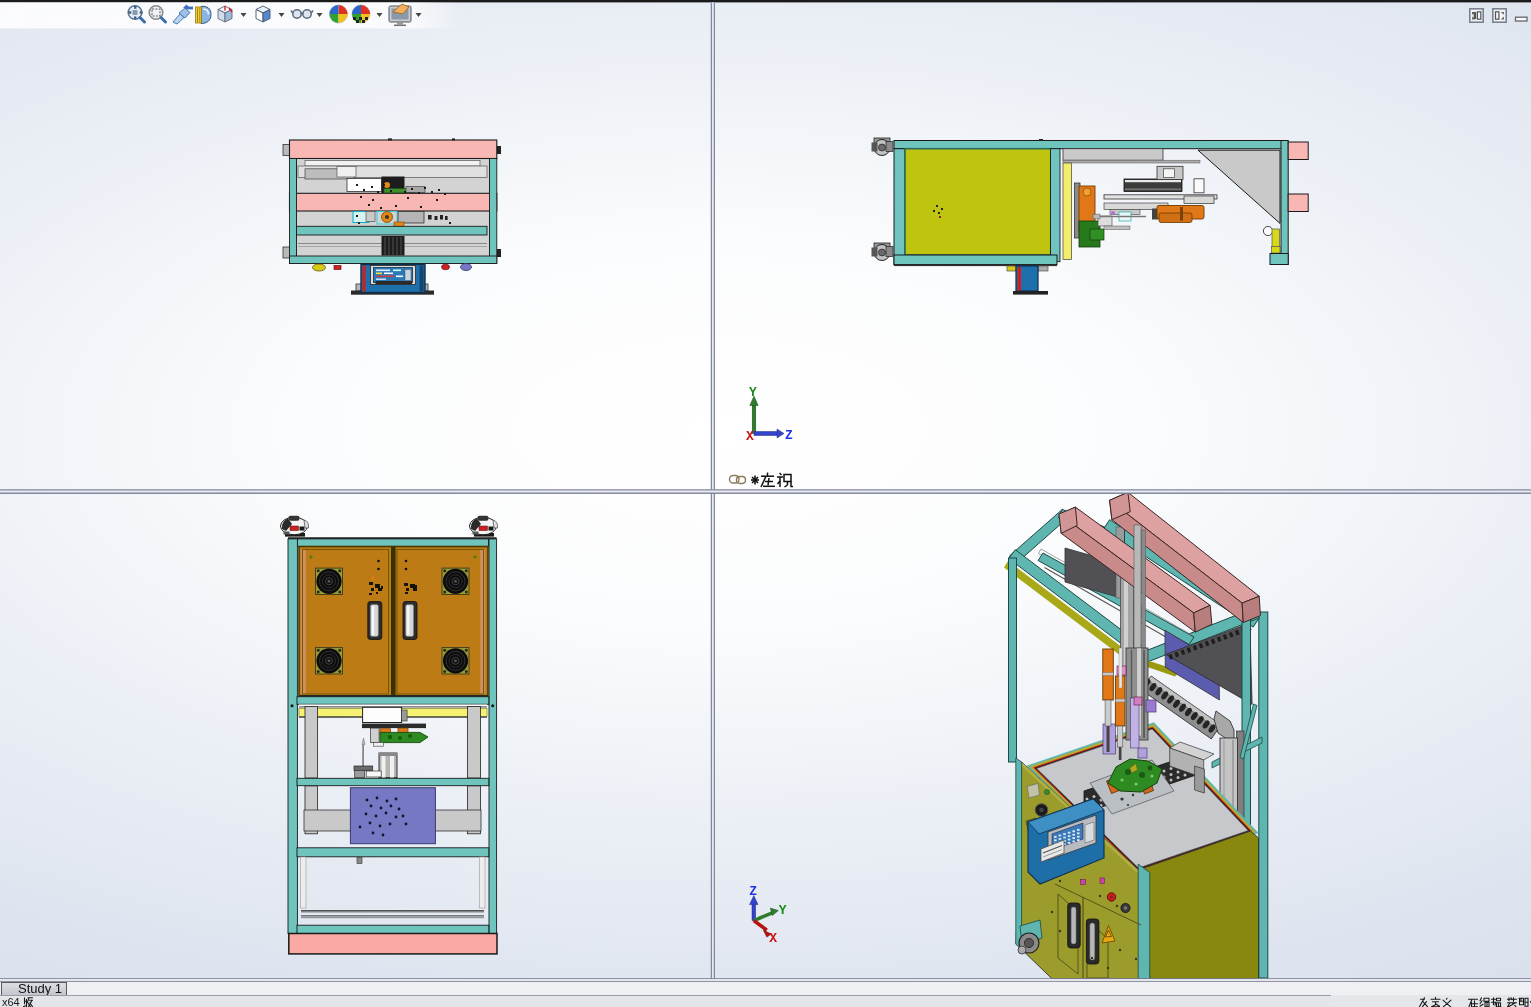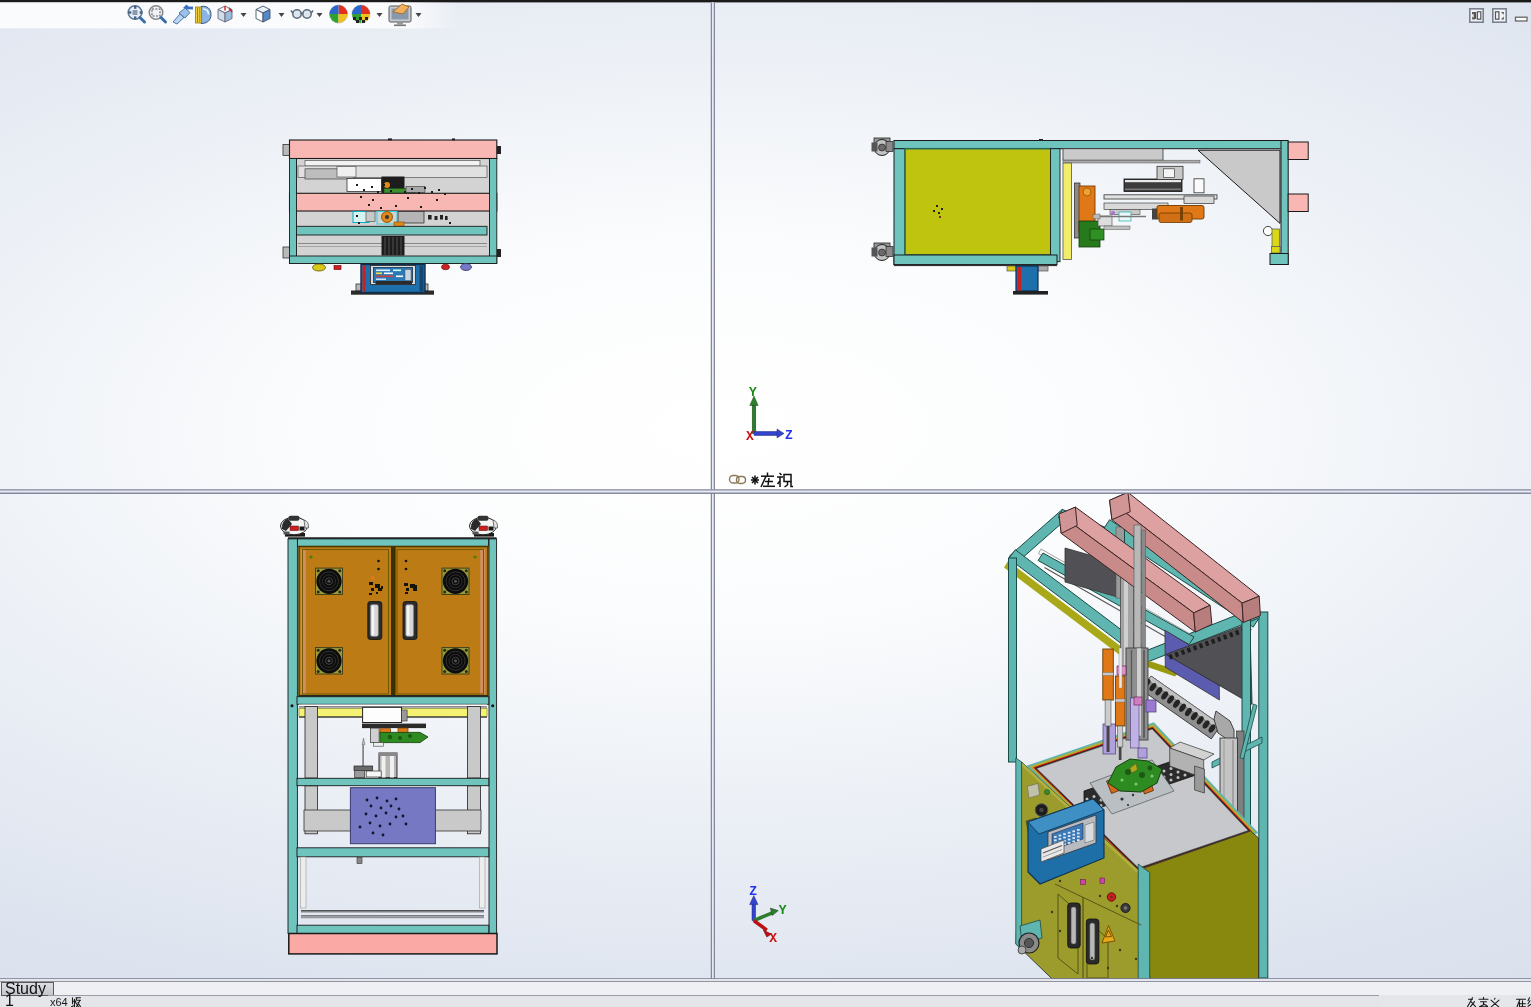--- a/index.html
+++ b/index.html
@@ -1,22 +1,22 @@
 <!DOCTYPE html>
 <html><head>
 <meta charset="utf-8">
 <style>
   html,body{margin:0;padding:0;}
   body{width:1531px;height:1007px;overflow:hidden;font-family:"Liberation Sans",sans-serif;background:#e4e6ea;}
   #gfx{position:absolute;left:0;top:0;width:1531px;height:979px;
     background:radial-gradient(ellipse 112% 80% at 47% 44%, #ffffff 0%, #fbfcfd 24%, #ecf0f6 48%, #dee4ef 74%, #d4dbe9 100%);}
   #mainsvg{position:absolute;left:0;top:0;}
   #tabbar{position:absolute;left:0;top:981px;width:1531px;height:13px;background:#eff0f4;border-top:1px solid #8f93a4;}
-  #tab1{position:absolute;left:1px;top:0px;width:48px;height:12px;background:linear-gradient(180deg,#dcdee3,#c3c6cd);border:1px solid #5a5a5a;font-size:16px;color:#111;padding-left:3px;line-height:12px;}
-  #statusbar{position:absolute;left:0;top:994.5px;width:1331px;height:12.5px;background:#e3e5e9;border-top:1.6px solid #9a9da8;margin-left:48px;}
+  #tab1{position:absolute;left:1px;top:0px;width:48px;height:12px;background:linear-gradient(180deg,#dcdee3,#c3c6cd);border:1px solid #5a5a5a;font-size:13px;color:#111;padding-left:16px;line-height:12px;}
+  #statusbar{position:absolute;left:0;top:994.5px;width:1331px;height:12.5px;background:#e3e5e9;border-top:1.6px solid #9a9da8;}
 </style>
 </head>
 <body>
 <div id="gfx"></div>
 <svg id="mainsvg" width="1531" height="979" viewBox="0 0 1531 979">
 
   <rect x="0" y="0" width="1531" height="2.4" fill="#1b1b1b"></rect>
 
   <defs>
       <linearGradient id="tbfade" x1="0" y1="0" x2="1" y2="0">

